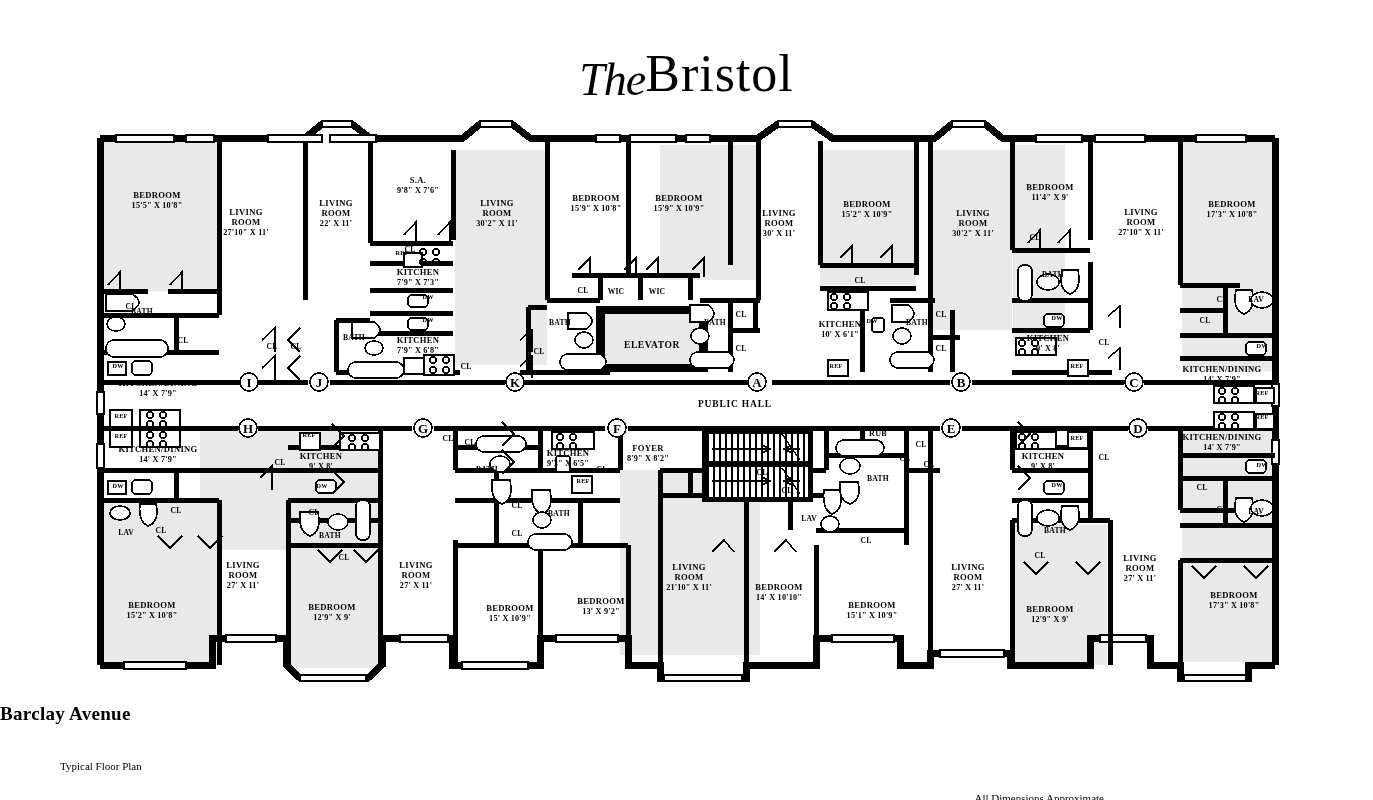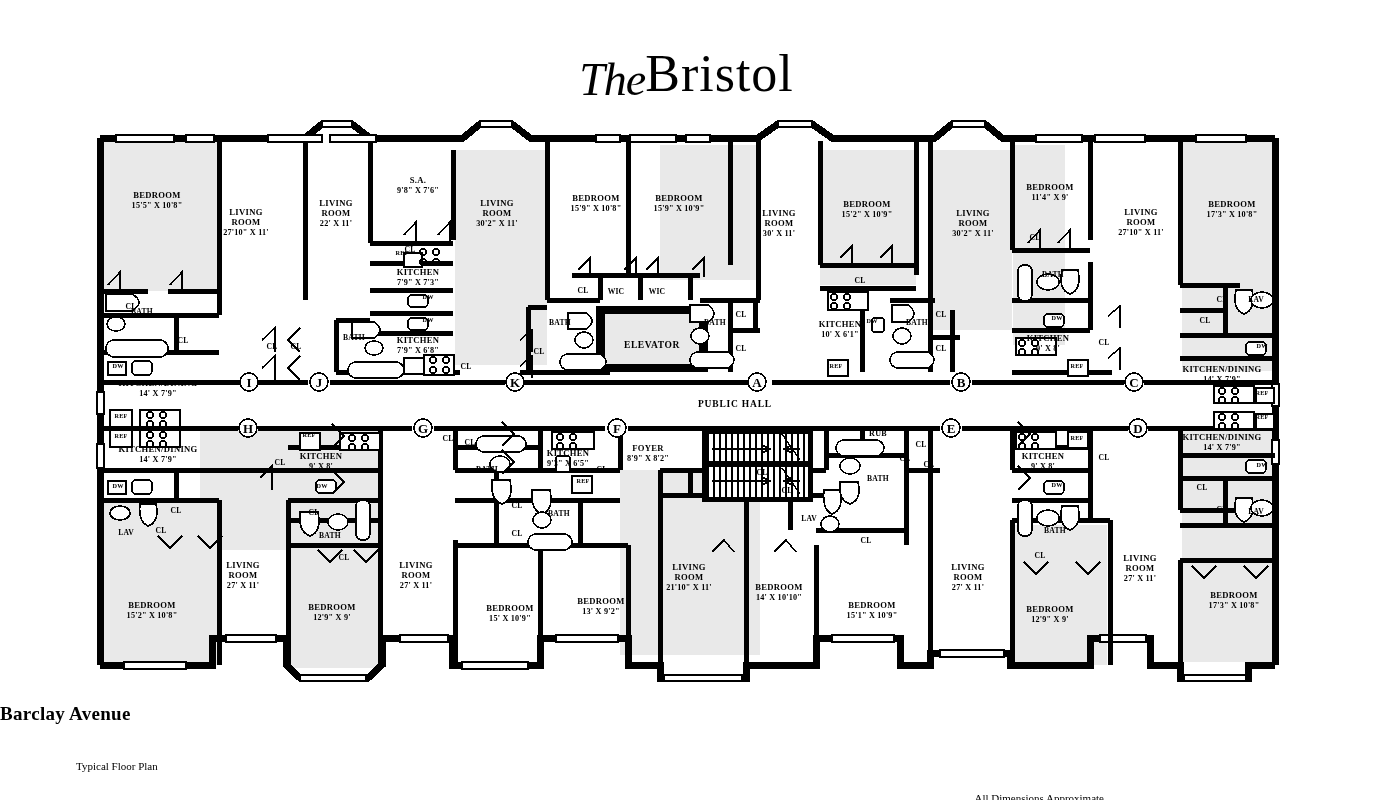--- a/index.html
+++ b/index.html
@@ -16,21 +16,21 @@
          letter-spacing:1px;}
 
   
   #plan{position:absolute;left:0;top:0;width:1373px;height:800px;}
   #plan svg{display:block;}
 
   
   .street{position:absolute;left:0;width:1373px;
           font-weight:bold;font-size:19px;letter-spacing:.3px;}
   .foot{position:absolute;font-size:11px;}
-  .foot.left{left:76px;}
+  .foot.left{left:60px;}
   .foot.right{right:55px;text-align:right;margin-top:32px;}
 </style>
 </head>
 <body>
 
 <div id="page">
 
   <div id="title">
     <span class="the">The</span><span class="bristol">Bristol</span>
   </div>

